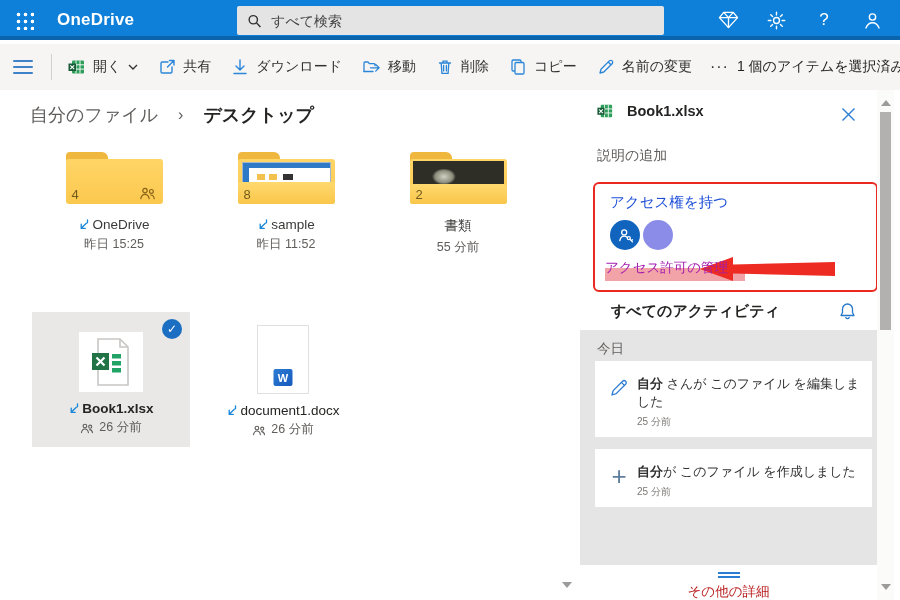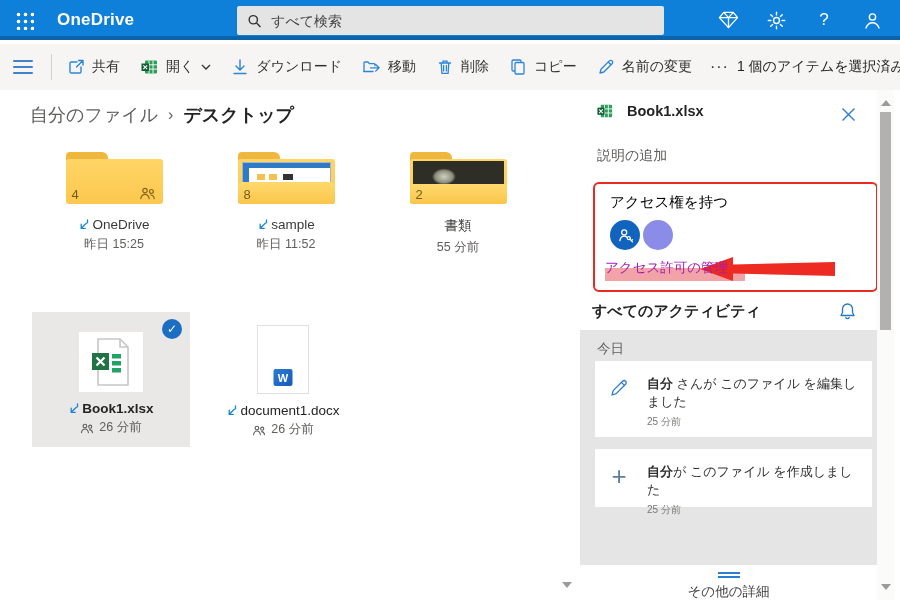--- a/index.html
+++ b/index.html
@@ -26,21 +26,21 @@
   .hamb span { display:block; height:2px; background:#3f82c9; margin:4px 0; border-radius:1px; }
   .tb-divider { width:1px; height:26px; background:#d2d0ce; margin:0 5px; flex:0 0 auto; }
   .tb-btn { display:flex; align-items:center; gap:7px; padding:0 10px; height:46px; font-size:14px; color:#323130; cursor:pointer; white-space:nowrap; flex:0 0 auto; }
   .tb-btn svg { flex:0 0 auto; }
   .tb-more { font-size:16px; letter-spacing:1px; color:#323130; padding:0 8px; }
   .tb-spacer { flex:1; }
   .sel-status { font-size:14px; color:#252423; white-space:nowrap; margin-right:4px; }
 
   
   .files-area { position:absolute; left:0; top:90px; width:580px; height:510px; background:#fff; }
-  .breadcrumb { position:absolute; left:30px; top:13px; display:flex; align-items:center; gap:10px; }
+  .breadcrumb { position:absolute; left:30px; top:13px; display:flex; align-items:center; gap:20px; }
   .bc-parent { font-size:18px; color:#605e5c; cursor:pointer; }
   .bc-sep { font-size:16px; color:#605e5c; }
   .bc-current { font-size:18px; color:#252423; font-weight:bold; }
 
   .folder-row { position:absolute; left:28px; top:62px; display:flex; }
   .tile { width:172px; display:flex; flex-direction:column; align-items:center; cursor:pointer; }
   .folder-icon { position:relative; width:97px; height:52px; margin-bottom:13px; }
   .folder-tab { position:absolute; left:0; top:0; width:42px; height:14px; background:#efb73d; border-radius:4px 6px 0 0; }
   .folder-body { position:absolute; left:0; top:7px; width:97px; height:45px; background:linear-gradient(#ffd566,#fbc84e); border-radius:3px; }
   .folder-front { position:absolute; left:0; bottom:0; width:97px; background:linear-gradient(#ffd96e,#f9c64a); border-radius:3px; }
@@ -72,47 +72,47 @@
   .tri-up { width:0; height:0; border-left:5px solid transparent; border-right:5px solid transparent; border-bottom:6px solid #9d9b99; }
 
   
   .panel { position:absolute; left:580px; top:90px; width:320px; height:510px; background:#fff; }
   .panel-header { position:absolute; left:16px; top:12px; right:40px; display:flex; align-items:center; gap:13px; }
   .panel-title { font-size:14.5px; font-weight:bold; color:#252423; }
   .panel-close { position:absolute; right:38px; top:10px; width:28px; height:28px; display:flex; align-items:center; justify-content:center; cursor:pointer; }
   .desc-add { position:absolute; left:17px; top:57px; font-size:14px; color:#605e5c; cursor:pointer; }
 
   .red-box { position:absolute; left:13px; top:92px; width:285px; height:110px; border:2px solid #ea2a21; border-radius:6px; }
-  .access-heading { position:absolute; left:15px; top:9px; font-size:14.5px; color:#000000; }
+  .access-heading { position:absolute; left:15px; top:9px; font-size:14.5px; color:#1d4ed8; }
   .avatars { position:absolute; left:15px; top:36px; display:flex; gap:3px; }
   .avatar { width:30px; height:30px; border-radius:50%; display:flex; align-items:center; justify-content:center; }
   .avatar.blue { background:#1064bd; }
   .avatar.purple { background:#8b8ce8; }
   .manage-wrap { position:absolute; left:10px; top:74px; width:160px; height:20px; }
   .pink-highlight { position:absolute; left:0; top:10px; width:140px; height:13px; background:#f2a3a8; }
   .manage-link { position:relative; z-index:1; font-size:13.5px; color:#a21caf; cursor:pointer; }
   .red-arrow { position:absolute; left:120px; top:166px; width:135px; height:26px; }
 
-  .activity-heading { position:absolute; left:12px; top:212px; font-size:15px; font-weight:bold; color:#252423; }
+  .activity-heading { position:absolute; left:31px; top:212px; font-size:15px; font-weight:bold; color:#252423; }
   .bell-btn { position:absolute; right:40px; top:208px; width:26px; height:26px; display:flex; align-items:center; justify-content:center; cursor:pointer; }
   .grey-zone { position:absolute; left:0; top:240px; width:297px; height:235px; background:#e5e5e5; }
   .today-label { position:absolute; left:17px; top:10px; font-size:13.5px; color:#605e5c; }
-  .act-card { position:absolute; left:15px; width:277px; background:#fff; display:flex; padding:14px 12px 12px 10px; gap:14px; }
+  .act-card { position:absolute; left:15px; width:277px; background:#fff; display:flex; padding:14px 12px 12px 10px; gap:4px; }
   .act-card.c1 { top:31px; height:76px; }
   .act-card.c2 { top:119px; height:58px; }
   .act-icon { width:28px; display:flex; justify-content:center; padding-top:3px; flex:0 0 auto; }
   .plus-glyph { font-size:26px; font-weight:300; color:#5f7d9c; line-height:20px; }
   .act-text { font-size:13px; color:#323130; line-height:18px; }
   .act-actor { font-weight:bold; }
   .act-time { font-size:10px; color:#797775; margin-top:4px; }
 
   .panel-footer { position:absolute; left:0; top:475px; width:297px; height:35px; background:#fff; display:flex; flex-direction:column; align-items:center; padding-top:5px; cursor:pointer; }
   .handle { width:22px; }
   .handle span { display:block; height:2px; background:#2b7cd3; margin:2px 0; }
-  .footer-label { font-size:13.5px; color:#404040; margin-top:3px; }
+  .footer-label { font-size:13.5px; color:#b91c1c; margin-top:3px; }
 
   .panel-scrollbar { position:absolute; left:297px; top:0; width:17px; height:510px; background:#fbfbfa; }
   .sb-up { position:absolute; top:6px; left:0; width:17px; height:14px; display:flex; align-items:center; justify-content:center; cursor:pointer; }
   .sb-down { position:absolute; bottom:6px; left:0; width:17px; height:14px; display:flex; align-items:center; justify-content:center; cursor:pointer; }
   .sb-thumb { position:absolute; left:3px; top:22px; width:11px; height:218px; background:#b3b1af; cursor:pointer; }
 </style>
 </head>
 <body>
 
 <div class="app">
@@ -166,40 +166,40 @@
     <div class="hamb-btn">
       <div class="hamb">
           <span></span>
           <span></span>
           <span></span>
         </div>
     </div>
     <div class="tb-divider"></div>
 
     <div class="tb-btn">
-      <svg width="18" height="18" viewBox="0 0 18 18">
-          <g fill="none" stroke="#2b85d8" stroke-width="1.4" stroke-linecap="round" stroke-linejoin="round">
-            <path d="M10 4H4.3A1.3 1.3 0 003 5.3v8.4A1.3 1.3 0 004.3 15h8.4a1.3 1.3 0 001.3-1.3V9"></path>
-            <path d="M11.5 2.5H16v4.5M15.7 2.8L9.5 9"></path>
-          </g>
-        </svg>
-      <span>共有</span>
-    </div>
-
-    <div class="tb-btn">
       <svg width="19" height="18" viewBox="0 0 19 18">
           <rect x="5" y="2.5" width="12" height="13" rx="1" fill="#2e9e5b"></rect>
           <path d="M9 2.5v13M13 2.5v13M5 6.8h12M5 11.1h12" stroke="#fff" stroke-width="0.9"></path>
           <rect x="1.5" y="5.5" width="7.5" height="7.5" fill="#185c37"></rect>
           <path d="M3.3 7.3l3.9 3.9M7.2 7.3l-3.9 3.9" stroke="#fff" stroke-width="1.1"></path>
         </svg>
       <span>開く</span>
       <svg width="10" height="7" viewBox="0 0 10 7">
           <path d="M1 1l4 4 4-4" fill="none" stroke="#323130" stroke-width="1.3"></path>
         </svg>
+    </div>
+
+    <div class="tb-btn">
+      <svg width="18" height="18" viewBox="0 0 18 18">
+          <g fill="none" stroke="#2b85d8" stroke-width="1.4" stroke-linecap="round" stroke-linejoin="round">
+            <path d="M10 4H4.3A1.3 1.3 0 003 5.3v8.4A1.3 1.3 0 004.3 15h8.4a1.3 1.3 0 001.3-1.3V9"></path>
+            <path d="M11.5 2.5H16v4.5M15.7 2.8L9.5 9"></path>
+          </g>
+        </svg>
+      <span>共有</span>
     </div>
 
     <div class="tb-btn">
       <svg width="18" height="18" viewBox="0 0 18 18">
           <g fill="none" stroke="#2b85d8" stroke-width="1.4" stroke-linecap="round" stroke-linejoin="round">
             <path d="M9 2v9.5M5 8l4 4 4-4M3 15.5h12"></path>
           </g>
         </svg>
       <span>ダウンロード</span>
     </div>

